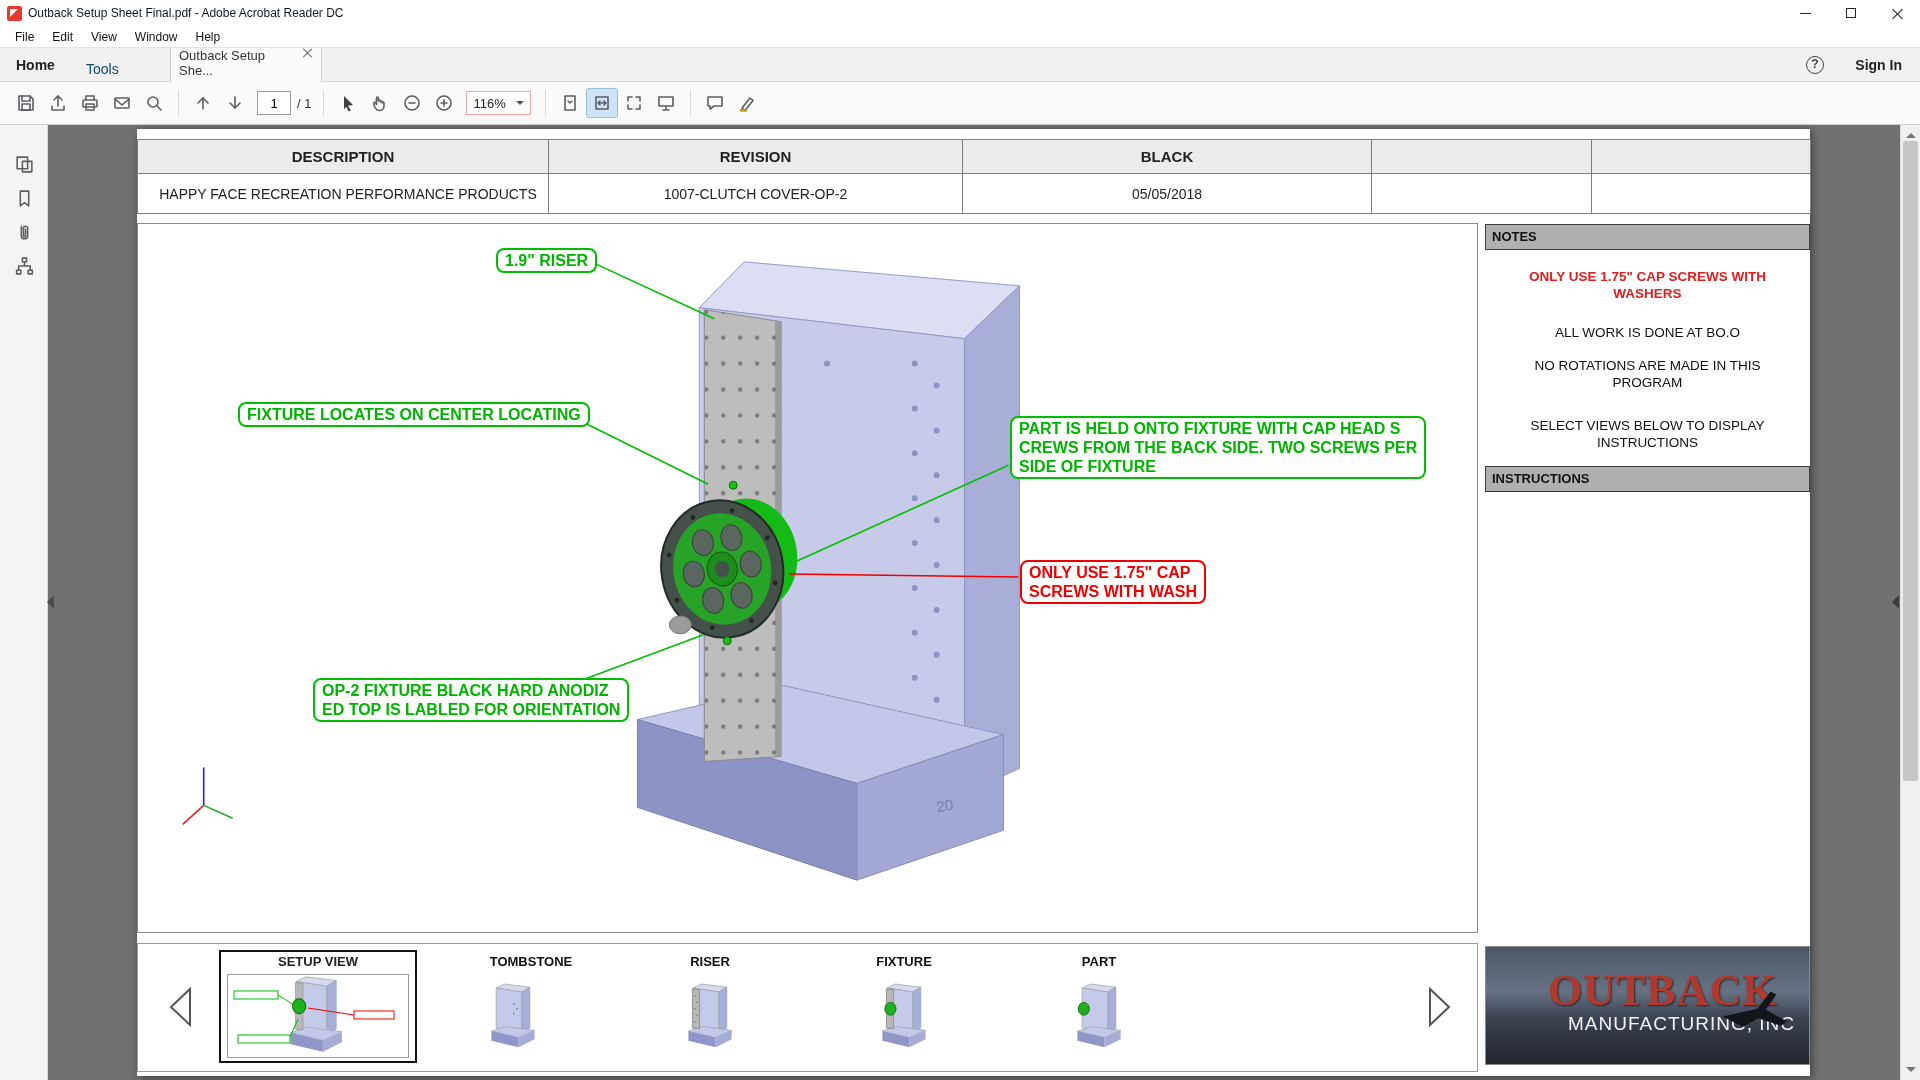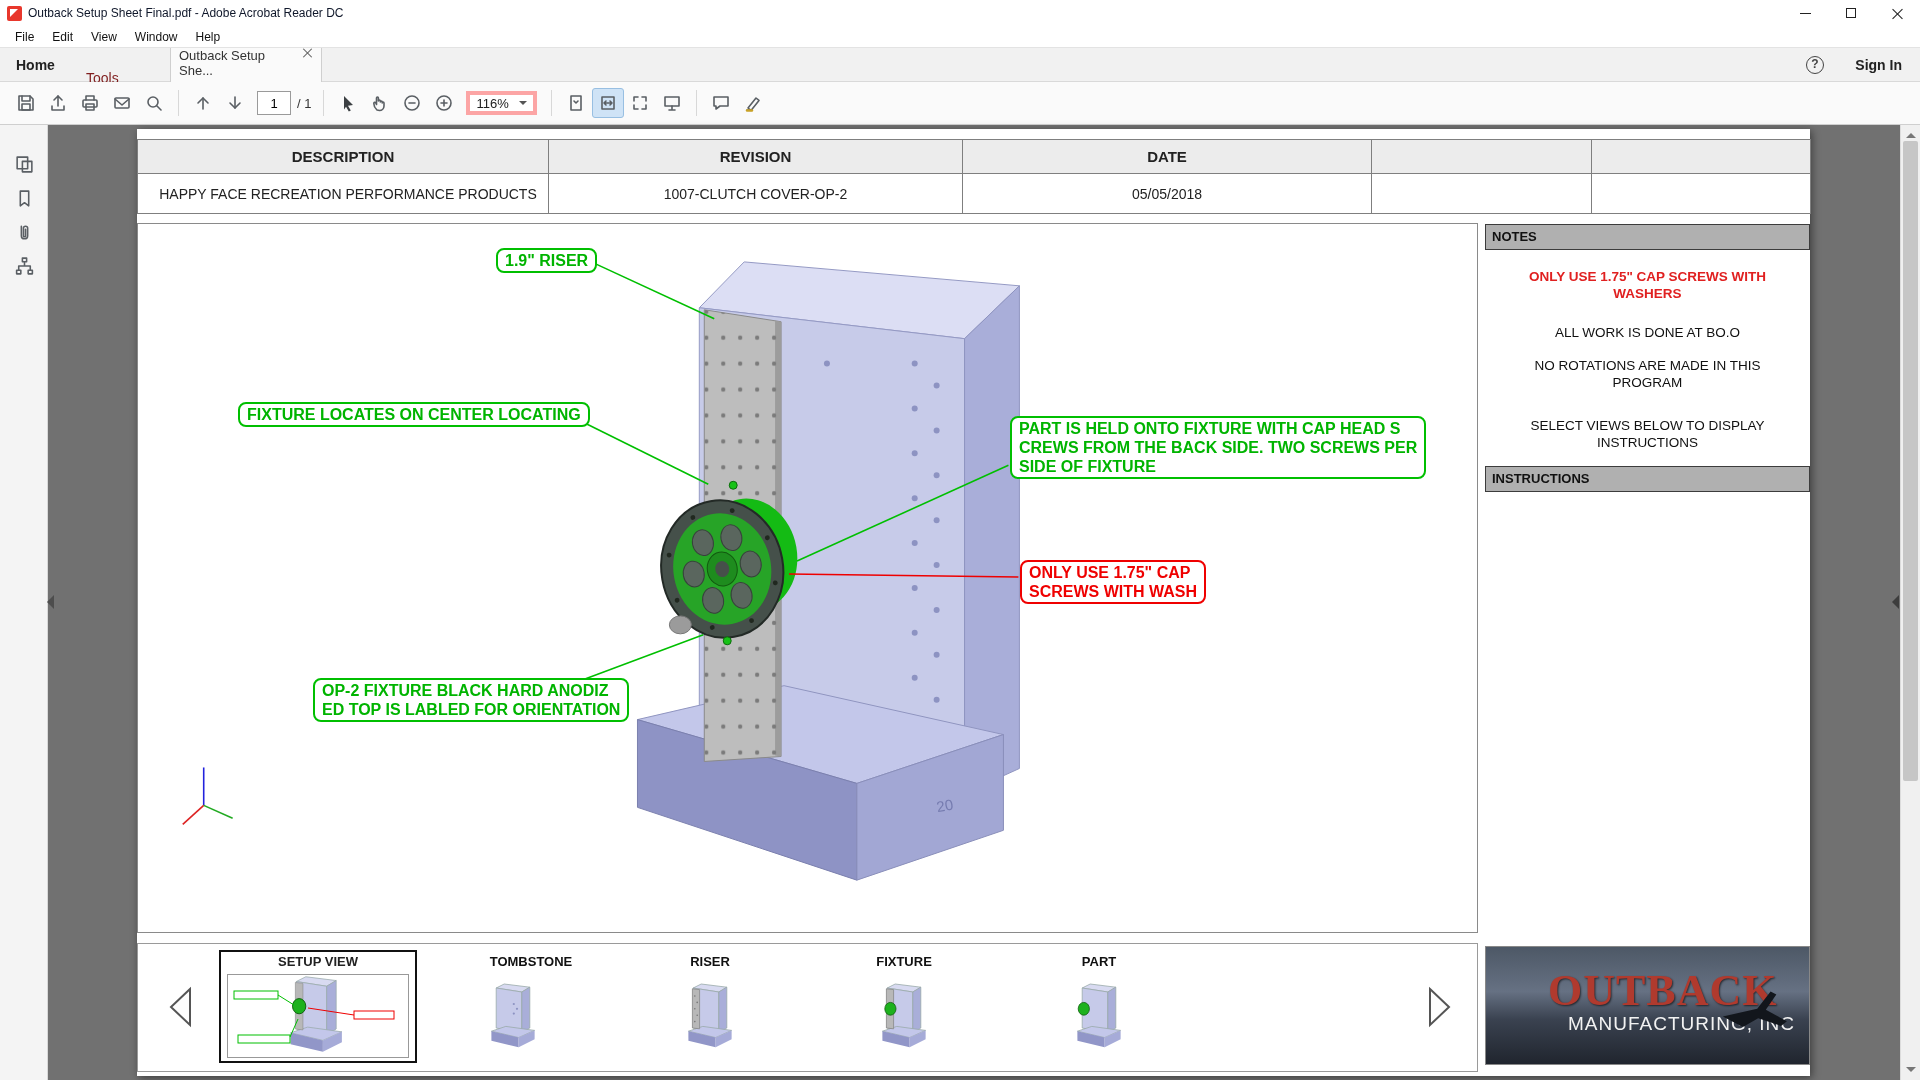--- a/index.html
+++ b/index.html
@@ -21,37 +21,37 @@
   .glyph-close:before{transform:rotate(45deg)}
   .glyph-close:after{transform:rotate(-45deg)}
 
   
   .menubar{position:absolute;left:0;top:26px;width:1920px;height:22px;background:#fff;border-bottom:1px solid #e3e3e3;display:flex;padding-left:6px}
   .menu-item{font-size:12px;padding:0 9px;line-height:22px;color:#111}
 
   
   .tabbar{position:absolute;left:0;top:48px;width:1920px;height:34px;background:#f1f1f1;border-bottom:1px solid #d9d9d9}
   .tab-home{position:absolute;left:16px;top:0;line-height:34px;font-size:14px;color:#222;font-weight:bold}
-  .tab-tools{position:absolute;left:86px;top:13px;line-height:34px;font-size:14px;color:#7f1d1d}
+  .tab-tools{position:absolute;left:86px;top:4px;line-height:34px;font-size:14px;color:#0c4a6e}
   .doc-tab{position:absolute;left:170px;top:0;height:34px;width:152px;background:#fafafa;border-left:1px solid #cfcfcf;border-right:1px solid #cfcfcf;display:flex;align-items:flex-start;padding:0 8px;font-size:13px;color:#333}
   .tab-close{width:10px;height:10px;margin-left:8px;position:relative;flex:0 0 auto}
   .tab-close:before,.tab-close:after{content:"";position:absolute;left:4px;top:-1px;width:1px;height:12px;background:#555}
   .tab-close:before{transform:rotate(45deg)}
   .tab-close:after{transform:rotate(-45deg)}
   .help-circ{position:absolute;right:96px;top:8px;width:18px;height:18px;border:1.5px solid #444;border-radius:50%;text-align:center;font-size:12px;line-height:15px;color:#444;font-weight:bold}
   .sign-in{position:absolute;right:18px;top:0;line-height:34px;font-size:14px;color:#222;font-weight:bold}
 
   
   .toolbar{position:absolute;left:0;top:82px;width:1920px;height:43px;background:#fafafa;border-bottom:1px solid #cfcfcf;display:flex;align-items:center;padding-left:10px}
   .tbtn{width:32px;height:30px;display:flex;align-items:center;justify-content:center;border-radius:3px;flex:0 0 auto}
   .tbtn svg{width:20px;height:20px;stroke:#5a5f64;fill:none;stroke-width:1.6;stroke-linecap:round;stroke-linejoin:round}
   .sep{width:1px;height:26px;background:#d8d8d8;margin:0 8px;flex:0 0 auto}
   .page-box{width:34px;height:24px;border:1px solid #9a9a9a;background:#fff;text-align:center;font-size:13px;margin:0 6px;flex:0 0 auto;font-family:"Liberation Sans",sans-serif}
   .page-total{font-size:13px;color:#333;margin-right:4px}
-  .zoom-box{height:24px;border:4px solid #fca5a5;background:#fff;display:flex;align-items:center;padding:0 6px;font-size:13px;margin:0 6px;flex:0 0 auto}
+  .zoom-box{height:24px;border:1px solid #fca5a5;background:#fff;display:flex;align-items:center;padding:0 6px;font-size:13px;margin:0 6px;flex:0 0 auto}
   .caret{width:0;height:0;border:4px solid transparent;border-top-color:#555;margin-left:10px;margin-top:4px}
   .active-view{background:#cfe3f6;border:1px solid #98bfe2}
 
   
   .content{position:absolute;left:0;top:125px;width:1920px;height:955px;background:#717171}
   .lsidebar{position:absolute;left:0;top:0;width:48px;height:955px;background:#f4f4f4;border-right:1px solid #d8d8d8}
   .sb-btn{width:48px;height:34px;display:flex;align-items:center;justify-content:center}
   .sb-btn svg{width:21px;height:21px;stroke:#5a5f64;fill:none;stroke-width:1.5;stroke-linecap:round;stroke-linejoin:round}
   .panel-chevron-left{position:absolute;left:40px;top:470px;width:0;height:0;border:7px solid transparent;border-right-color:#4d4d4d}
   .panel-chevron-right{position:absolute;right:21px;top:470px;width:0;height:0;border:7px solid transparent;border-right-color:#3d3d3d}
@@ -290,21 +290,21 @@
             <col style="width:411px">
             <col style="width:414px">
             <col style="width:409px">
             <col style="width:220px">
             <col style="width:219px">
           </colgroup>
         <tbody>
             <tr>
           <th>DESCRIPTION</th>
           <th>REVISION</th>
-          <th>DATE</th>
+          <th>BLACK</th>
           <th></th>
           <th></th>
         </tr>
         <tr>
           <td class="desc-cell">HAPPY FACE RECREATION PERFORMANCE PRODUCTS</td>
           <td>1007-CLUTCH COVER-OP-2</td>
           <td>05/05/2018</td>
           <td></td>
           <td></td>
         </tr>

